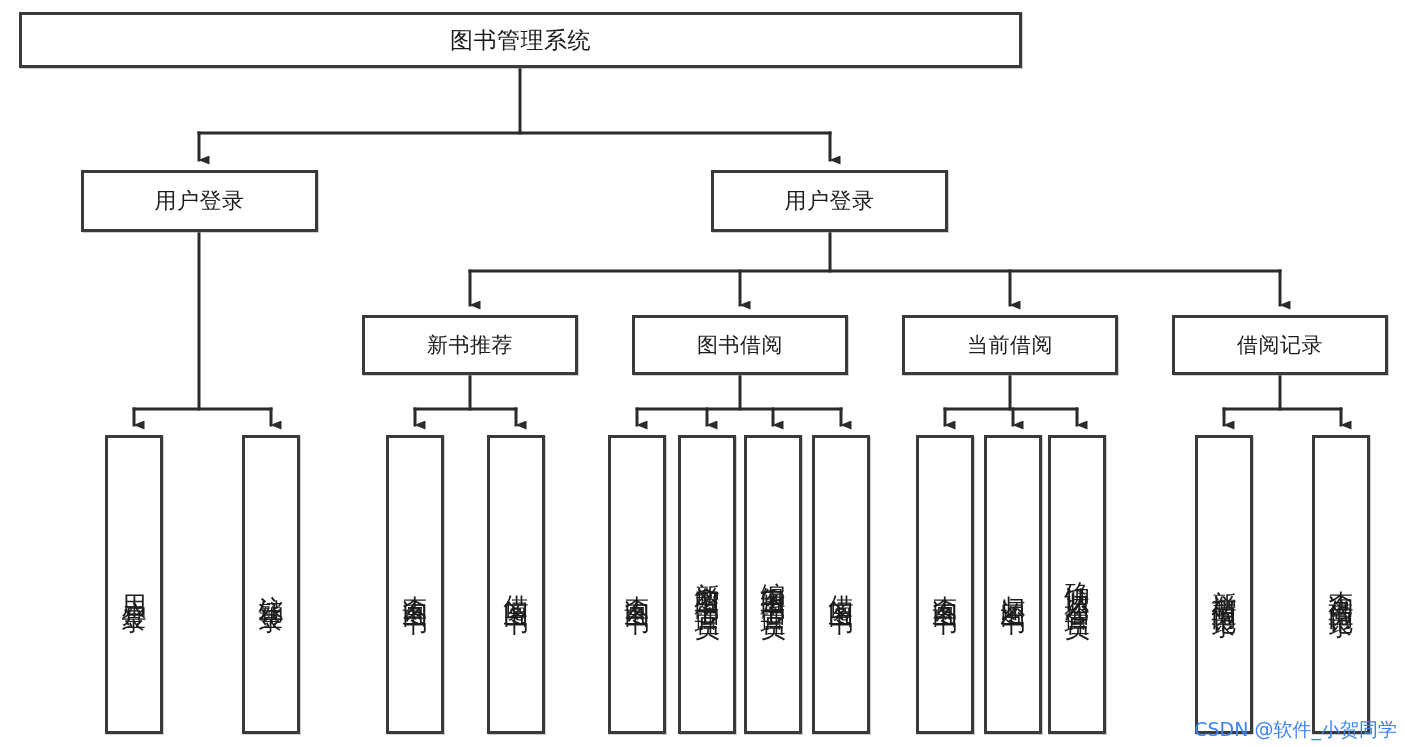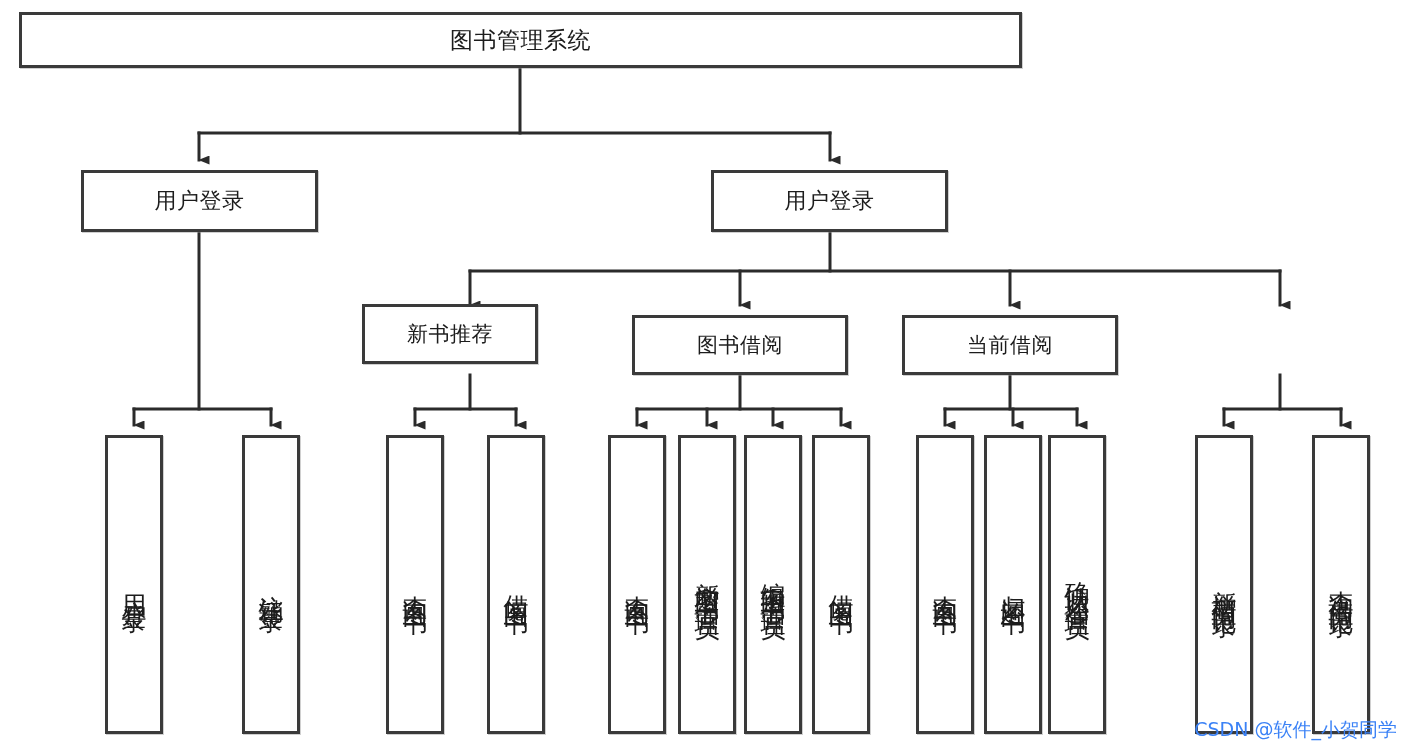--- a/index.html
+++ b/index.html
@@ -127,28 +127,31 @@
     <span class="node-label">图书管理系统</span>
   </div>
 
   <div class="node-box node-l1" style="left:81px; top:170px; width:237px; height:62px;">
     <span class="node-label">用户登录</span>
   </div>
   <div class="node-box node-l1" style="left:711px; top:170px; width:237px; height:62px;">
     <span class="node-label">用户登录</span>
   </div>
 
-  <div class="node-box node-l2" style="left:362px; top:304px; width:176px; height:60px;">
+  <div class="node-box node-l2" style="left:362px; top:315px; width:216px; height:60px;">
     <span class="node-label">新书推荐</span>
   </div>
   <div class="node-box node-l2" style="left:632px; top:315px; width:216px; height:60px;">
     <span class="node-label">图书借阅</span>
   </div>
   <div class="node-box node-l2" style="left:902px; top:315px; width:216px; height:60px;">
     <span class="node-label">当前借阅</span>
+  </div>
+  <div class="node-box node-l2" style="left:1172px; top:315px; width:216px; height:60px;">
+    <span class="node-label">借阅记录</span>
   </div>
 
   <div class="node-box node-leaf" style="left:105px; top:435px; width:58px; height:299px;">
     <span class="node-label">用户登录</span>
   </div>
   <div class="node-box node-leaf" style="left:242px; top:435px; width:58px; height:299px;">
     <span class="node-label">注销登录</span>
   </div>
 
   <div class="node-box node-leaf" style="left:386px; top:435px; width:58px; height:299px;">

